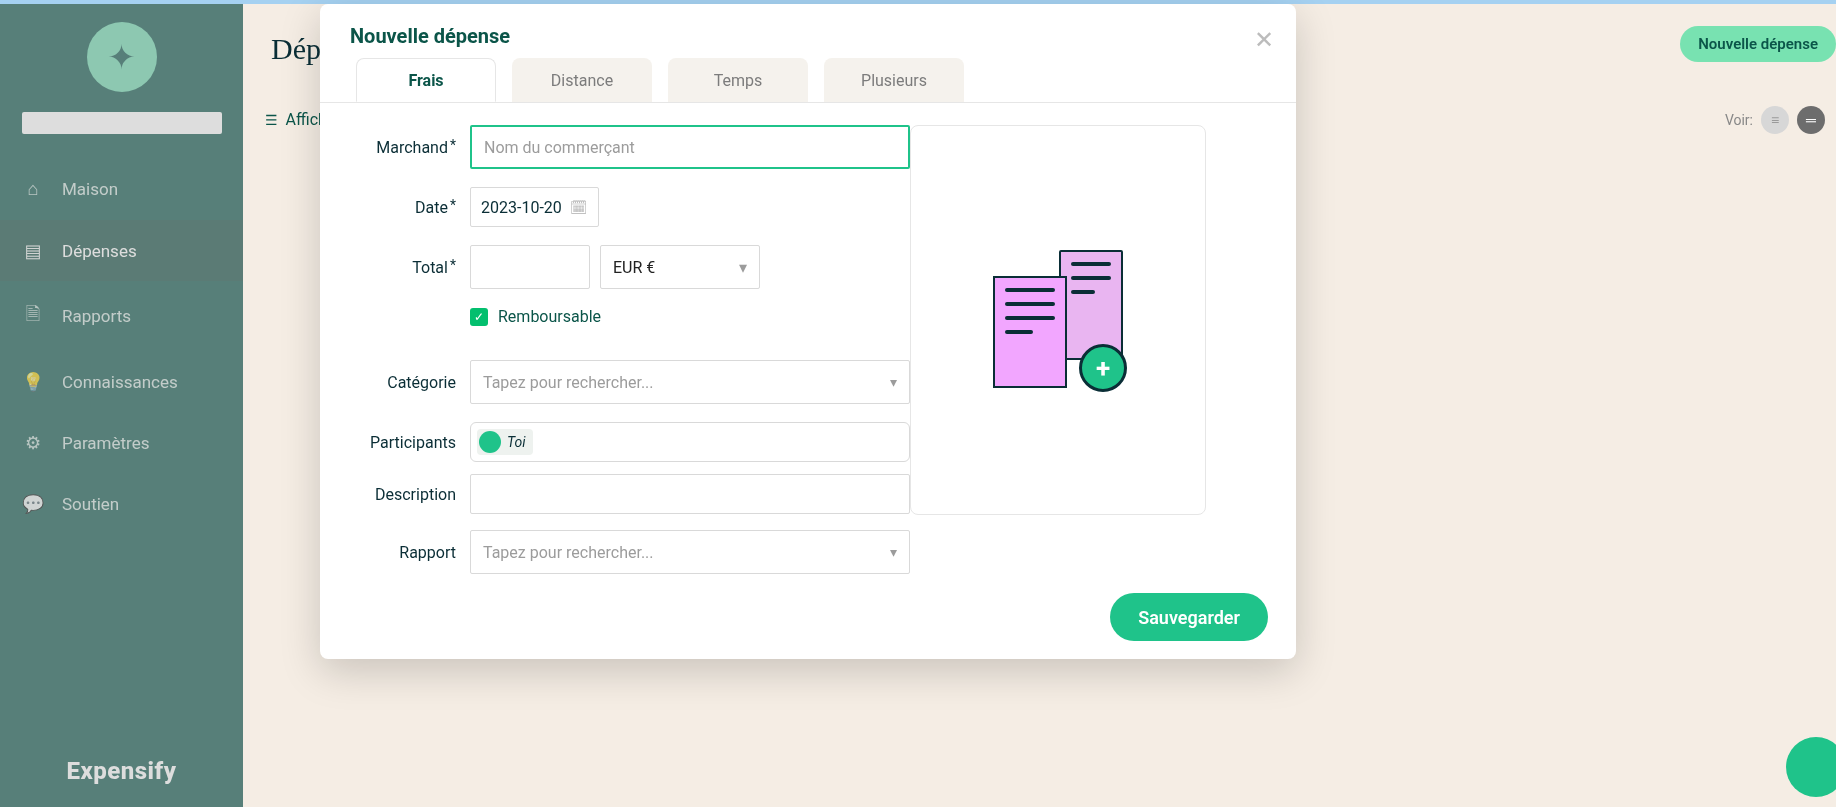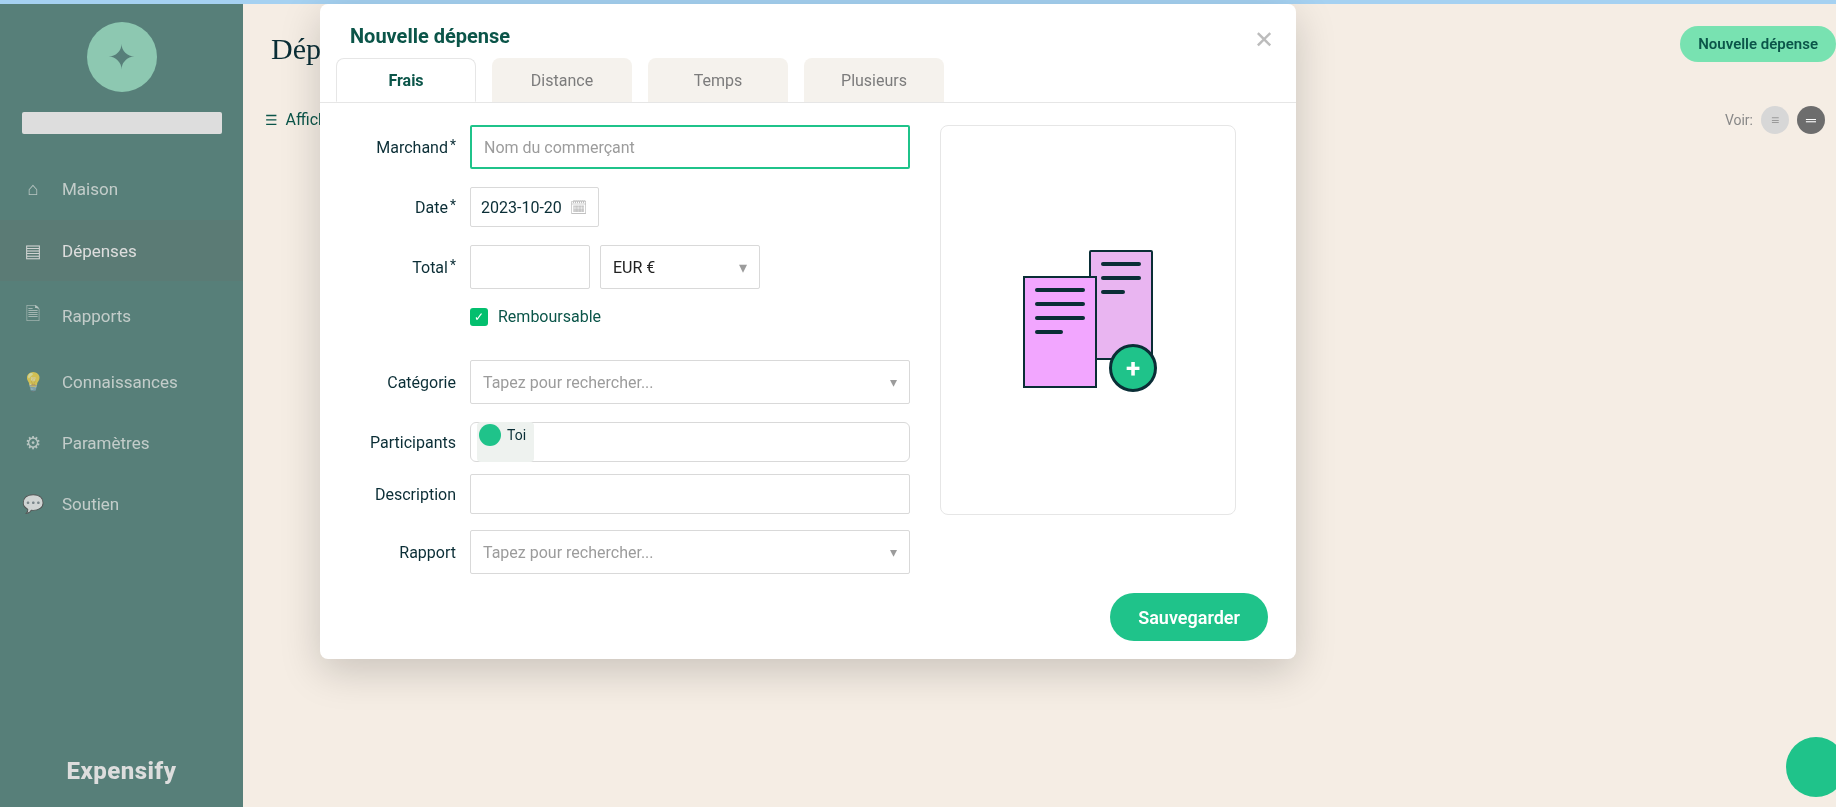--- a/index.html
+++ b/index.html
@@ -32,46 +32,46 @@
 
   
   .overlay { position: absolute; inset: 0; background: rgba(245,237,228,0); z-index: 3; }
 
   
   .modal { position: absolute; top: 4px; left: 320px; width: 976px; height: 655px; background: #ffffff; border-radius: 8px; box-shadow: 0 12px 40px rgba(0,0,0,.18); z-index: 10; }
   .modal-header { padding: 20px 30px 10px; }
   .modal-title { color: #0b5549; font-size: 20px; font-weight: 700; }
   .modal-close { position: absolute; top: 22px; right: 22px; font-size: 24px; color: #bcbcbc; cursor: pointer; }
 
-  .tabs { display: flex; gap: 16px; padding: 0 16px; }
+  .tabs { display: flex; gap: 16px; padding: 0 36px; }
   .tab { width: 140px; height: 44px; border-top-left-radius: 8px; border-top-right-radius: 8px; background: #f5f2ed; color: #7c7c7c; display: flex; align-items: center; justify-content: center; font-size: 16px; cursor: pointer; }
   .tab.active { background: #ffffff; color: #0b5549; font-weight: 700; border: 1px solid #e6e6e6; border-bottom-color: #ffffff; }
   .tab-strip { height: 1px; background: #e6e6e6; }
 
-  .modal-body { display: flex; padding: 22px 30px 0 10px; gap: 30px; }
+  .modal-body { display: flex; padding: 22px 30px 0 10px; }
   .form-col { width: 580px; }
   .row { display: flex; align-items: center; margin-bottom: 18px; }
   .label { width: 140px; text-align: right; padding-right: 14px; font-size: 16px; color: #0b2e36; }
   .req::after { content: "*"; color: #0b2e36; font-size: 14px; margin-left: 2px; position: relative; top: -3px; }
   .input, .select { height: 44px; border: 1px solid #d9d9d9; border-radius: 2px; padding: 0 12px; font-size: 16px; color: #222; background: #fff; }
   .input::placeholder { color: #9c9c9c; }
   .merchant-input { flex: 1; min-width: 430px; border: 2px solid #1fc38a; outline: none; }
   .date-wrap { display: inline-flex; align-items: center; border: 1px solid #d9d9d9; border-radius: 2px; height: 40px; padding: 0 10px; gap: 8px; }
   .date-text { color: #0a2e36; font-size: 16px; }
   .date-ic { color: #b0b0b0; font-size: 14px; }
   .amount-wrap { display: flex; gap: 10px; justify-content: flex-end; }
   .amount-input { width: 120px; }
   .currency-select { width: 160px; display: flex; align-items: center; justify-content: space-between; padding: 0 12px; cursor: pointer; }
   .currency-select .caret { color: #9c9c9c; }
   .chk-row { margin-left: 140px; display: flex; align-items: center; gap: 10px; color: #0b5549; font-size: 16px; margin-bottom: 34px; }
   .chk { width: 18px; height: 18px; border-radius: 3px; background: #03bf6e; color: #fff; display: flex; align-items: center; justify-content: center; font-size: 12px; }
   .wide-select { flex: 1; position: relative; display: flex; align-items: center; justify-content: space-between; padding: 0 12px; color: #9c9c9c; cursor: pointer; }
   .wide-select .caret { font-size: 14px; }
   .participants-box { flex: 1; border: 1px solid #d9d9d9; border-radius: 6px; height: 40px; display: flex; align-items: center; padding: 0 6px; gap: 6px; }
-  .chip { display: inline-flex; align-items: center; gap: 6px; background: #eef2ef; border-radius: 4px; padding: 2px 8px 16px 2px; font-size: 14px; color: #0a2e36; }
+  .chip { display: inline-flex; align-items: center; gap: 6px; background: #eef2ef; border-radius: 4px; padding: 2px 8px 2px 2px; font-size: 14px; color: #0a2e36; font-style: italic; }
   .chip .av { width: 22px; height: 22px; border-radius: 50%; background: #1fc38a; display: inline-block; }
   .desc-input { flex: 1; }
 
   .receipt-col { flex: 1; }
   .receipt-drop { width: 296px; height: 390px; border: 1px solid #e6e6e6; border-radius: 8px; display: flex; align-items: center; justify-content: center; cursor: pointer; }
   .receipt-illus { position: relative; width: 130px; height: 140px; }
   .rc-back { position: absolute; right: 0; top: 0; width: 64px; height: 110px; background: #e9b5f1; border: 2px solid #0a2e36; border-radius: 2px; }
   .rc-front { position: absolute; left: 0; top: 26px; width: 74px; height: 112px; background: #f2a6ff; border: 2px solid #0a2e36; }
   .rc-line { height: 4px; background: #0a2e36; margin: 10px 10px 0; border-radius: 2px; }
   .rc-line.s { width: 40%; }

